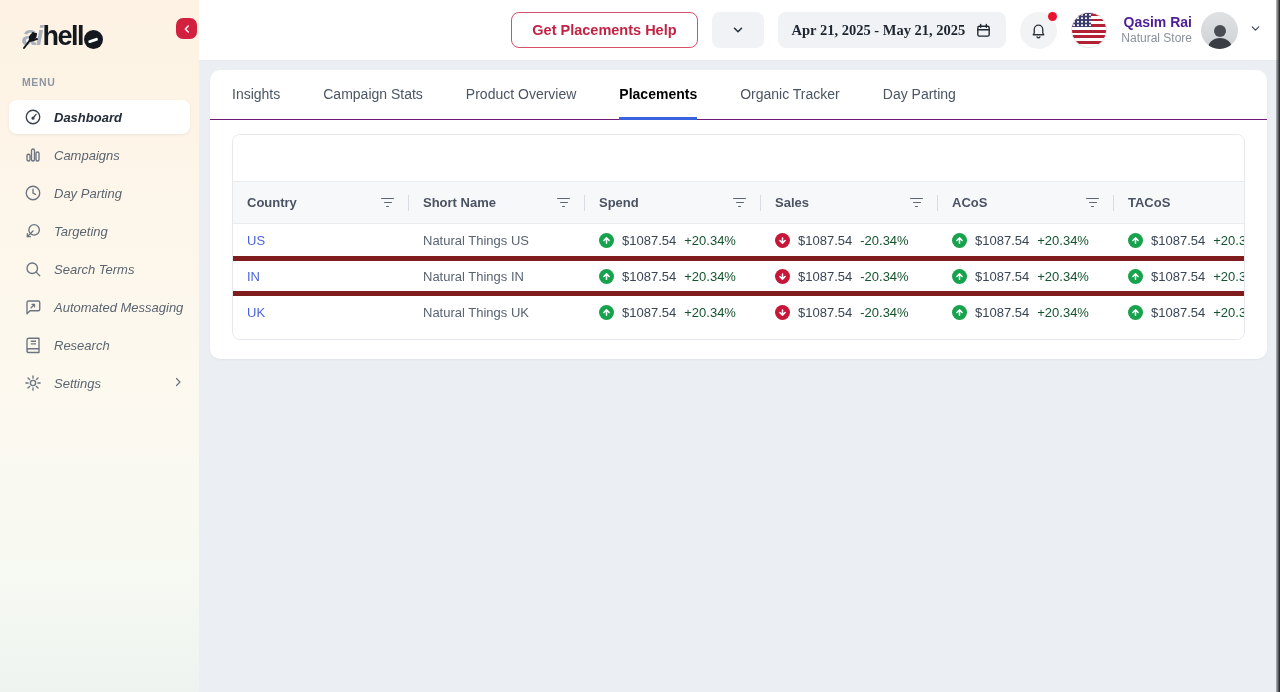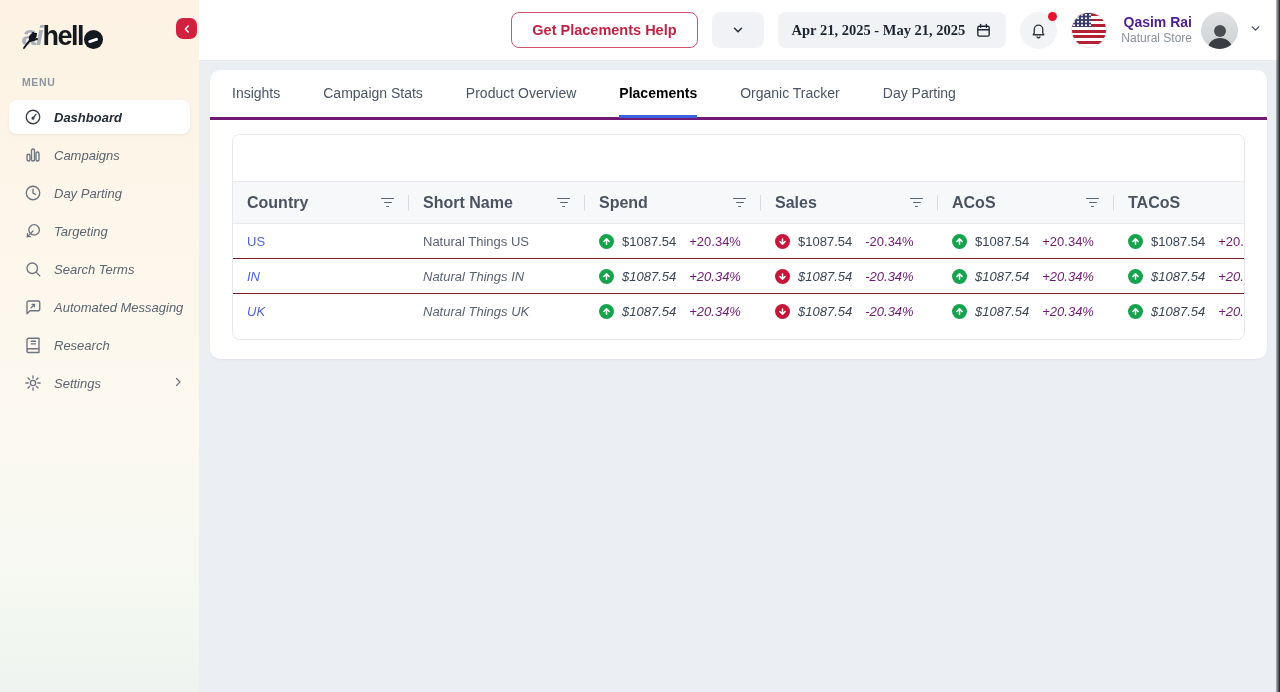--- a/index.html
+++ b/index.html
@@ -102,65 +102,65 @@
     background:linear-gradient(180deg,#dfe1e3 0%,#cfd2d5 100%);
     display:flex; align-items:flex-end; justify-content:center;
   }
   .user-chev { color:#444c57; margin-left:2px; }
 
   
   .card {
     position:absolute; left:11px; top:9px; width:1057px; height:289px;
     background:#ffffff; border-radius:10px; box-shadow:0 1px 2px rgba(16,24,40,0.05);
   }
-  .tabs { display:flex; align-items:stretch; gap:43px; height:50px; padding:0 0 0 22px; border-bottom:3px solid #701a75; }
+  .tabs { display:flex; align-items:stretch; gap:43px; height:50px; padding:0 0 0 22px; border-bottom:1px solid #701a75; }
   .tab {
     display:flex; align-items:center; font-size:14px; color:#4b5563; cursor:pointer;
     border-bottom:3px solid transparent; margin-bottom:-1px; white-space:nowrap;
   }
   .tab.active { color:#000000; font-weight:700; border-bottom-color:#3a62dc; }
 
   
   .table-wrap {
     margin:14px 22px 0 22px; border:1px solid #e6e8ed; border-radius:8px;
     overflow:hidden; background:#fff;
   }
   .table-toolbar { height:46px; background:#fff; }
   table.placements { width:100%; border-collapse:collapse; table-layout:fixed; white-space:nowrap; }
   table.placements col.c1,.placements col.c2,.placements col.c3,.placements col.c5 { width:176px; }
   table.placements col.c4 { width:177px; }
   thead tr { background:#f7f8fa; height:42px; }
   thead th {
-    text-align:right; font-size:16px; font-weight:700; color:#4a5362;
+    text-align:right; font-size:13px; font-weight:700; color:#4a5362;
     border-top:1px solid #e9ebef; border-bottom:1px solid #e9ebef; padding:0 12px 0 14px;
     position:relative;
   }
   th .th-inner { display:flex; align-items:center; justify-content:space-between; }
   th:not(:last-child)::after {
     content:""; position:absolute; right:0; top:13px; height:16px; width:1px; background:#d9dde3;
   }
   .filter-icn { display:inline-flex; flex-direction:column; align-items:center; gap:2.5px; cursor:pointer; padding:3px; }
   .filter-icn i { display:block; height:1.5px; background:#5c6675; border-radius:1px; }
   .filter-icn i:nth-child(1){ width:13px; } .filter-icn i:nth-child(2){ width:8px; } .filter-icn i:nth-child(3){ width:3.5px; }
 
   tbody tr { height:35px; }
-  tbody tr + tr td { border-top:1px solid #7f1d1d;font-style:italic; }
+  tbody tr + tr td { border-top:5px solid #7f1d1d; }
   tbody td { padding:0 12px 0 14px; font-size:13px; overflow:hidden; }
   .country-link { color:#4c63de; text-decoration:none; cursor:pointer; }
   .short-name { color:#5a6372; }
   .metric { display:inline-flex; align-items:center; gap:8px; }
   .trend {
     width:15px; height:15px; border-radius:50%; flex:0 0 15px;
     display:inline-flex; align-items:center; justify-content:center;
   }
   .trend svg { display:block; }
   .trend.up { background:#17a34e; }
   .trend.down { background:#c6173b; }
   .metric .val { color:#3a4554; font-weight:500; }
-  .metric .pct { color:#701a75; margin-left:5px; }
+  .metric .pct { color:#14532d; margin-left:0; }
   .table-bottom-pad { height:10px; background:#fff; }
 </style>
 </head>
 <body>
 
 <div class="sidebar">
   <div class="logo">
     <span class="lg-ai">ai</span>
       <span class="lg-hell">hell</span>
       <span class="lg-o"></span>

